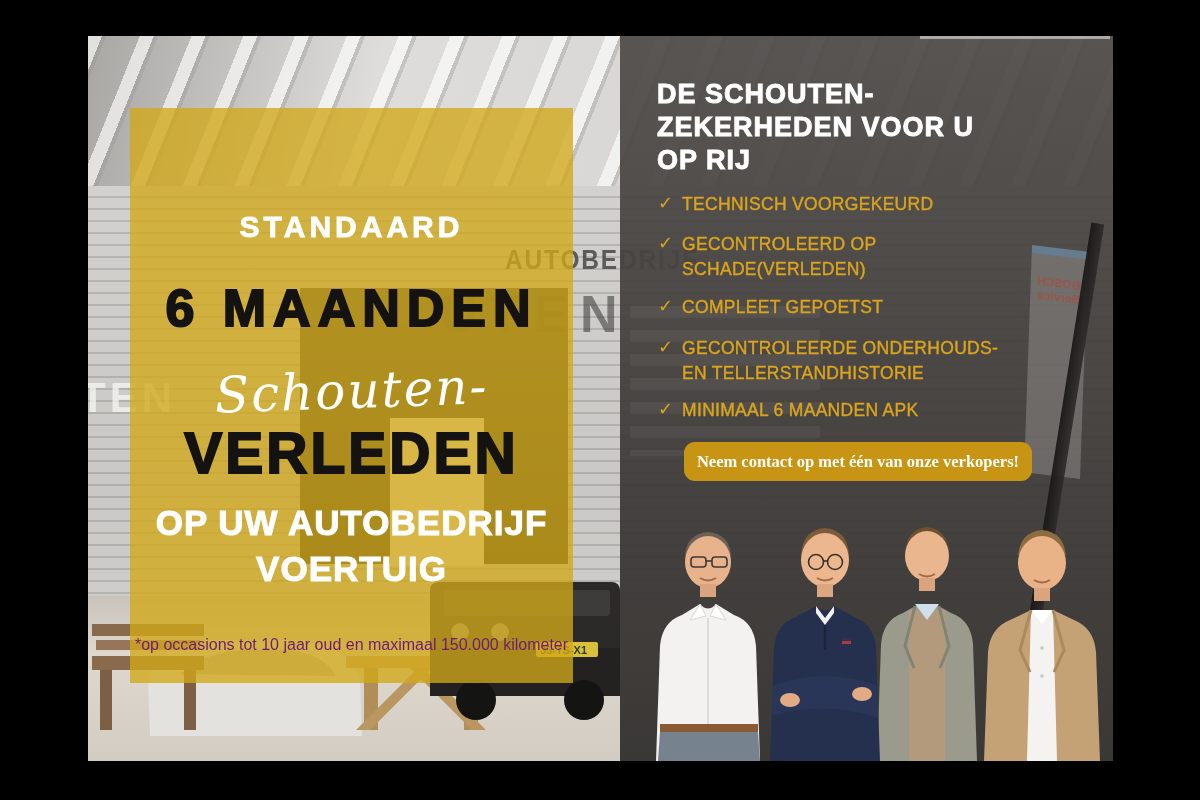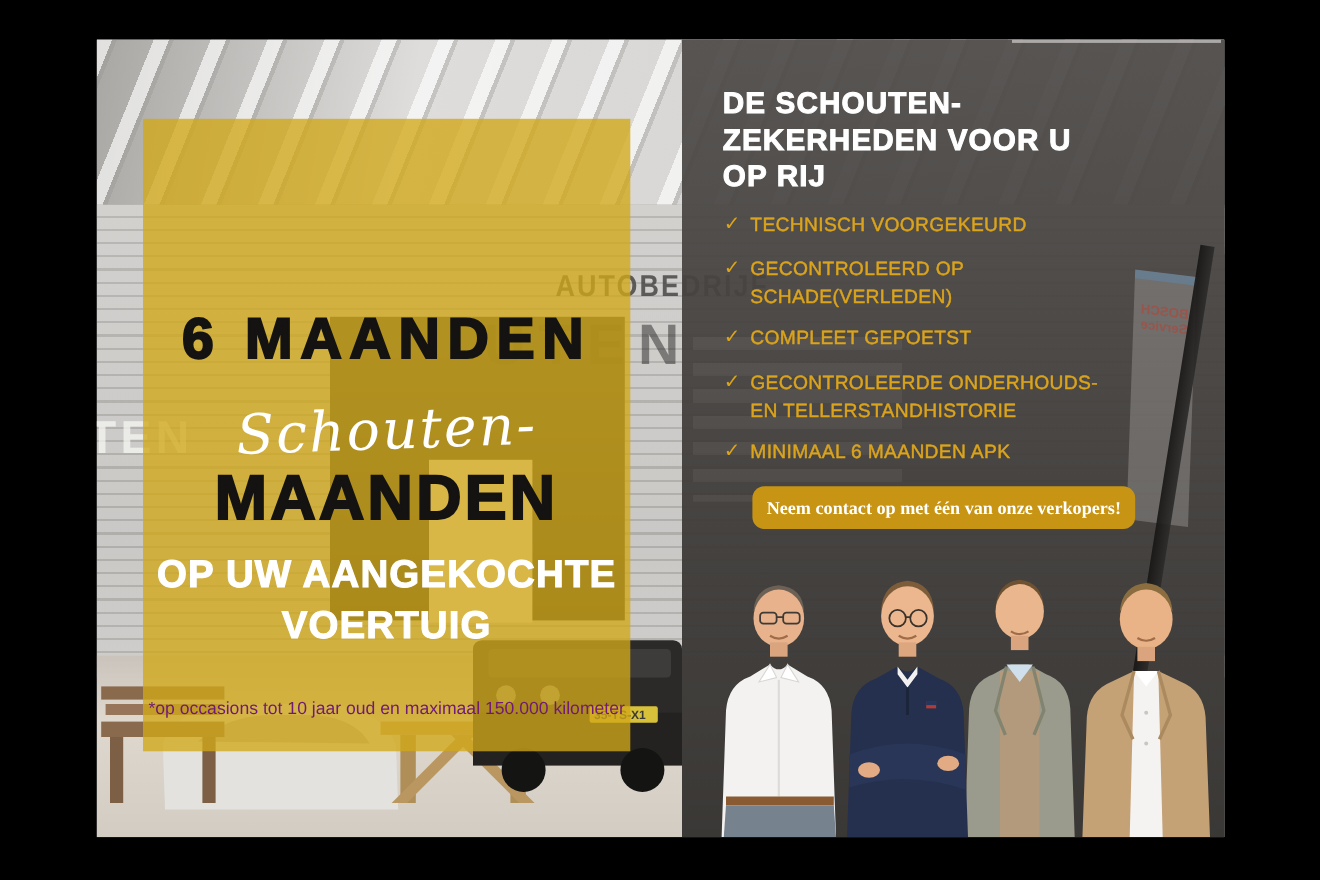--- a/index.html
+++ b/index.html
@@ -119,25 +119,26 @@
         <circle cx="496" cy="164" r="20" fill="#141413"></circle>
         <circle cx="372" cy="96" r="9" fill="#8e8c89"></circle>
         <circle cx="412" cy="96" r="9" fill="#8e8c89"></circle>
         <rect x="448" y="106" width="62" height="15" rx="2" fill="#d8c13a"></rect>
         <text x="452" y="118" font-size="11" font-weight="700" fill="#3a3a34" font-family="Liberation Sans, sans-serif">35-TS-X1</text>
       </g>
     </svg>
   </div>
 
   <div class="gold-panel">
+    <div class="line kicker">STANDAARD</div>
     <div class="line headline1">6 MAANDEN</div>
     <div class="line script-word">Schouten-</div>
-    <div class="line headline2">MAANDEN</div>
+    <div class="line headline2">VERLEDEN</div>
     <div class="line subline">
-      <span>OP UW AANGEKOCHTE</span><br>
+      <span>OP UW AUTOBEDRIJF</span><br>
       <span>VOERTUIG</span>
     </div>
     <div class="line disclaimer">*op occasions tot 10 jaar oud en maximaal 150.000 kilometer</div>
   </div>
 
   <div class="dark-zone">
     <div class="zone-topline"></div>
     <div class="zone-lines"></div>
     <div class="flag">
       <div class="flag-stripe"></div>

